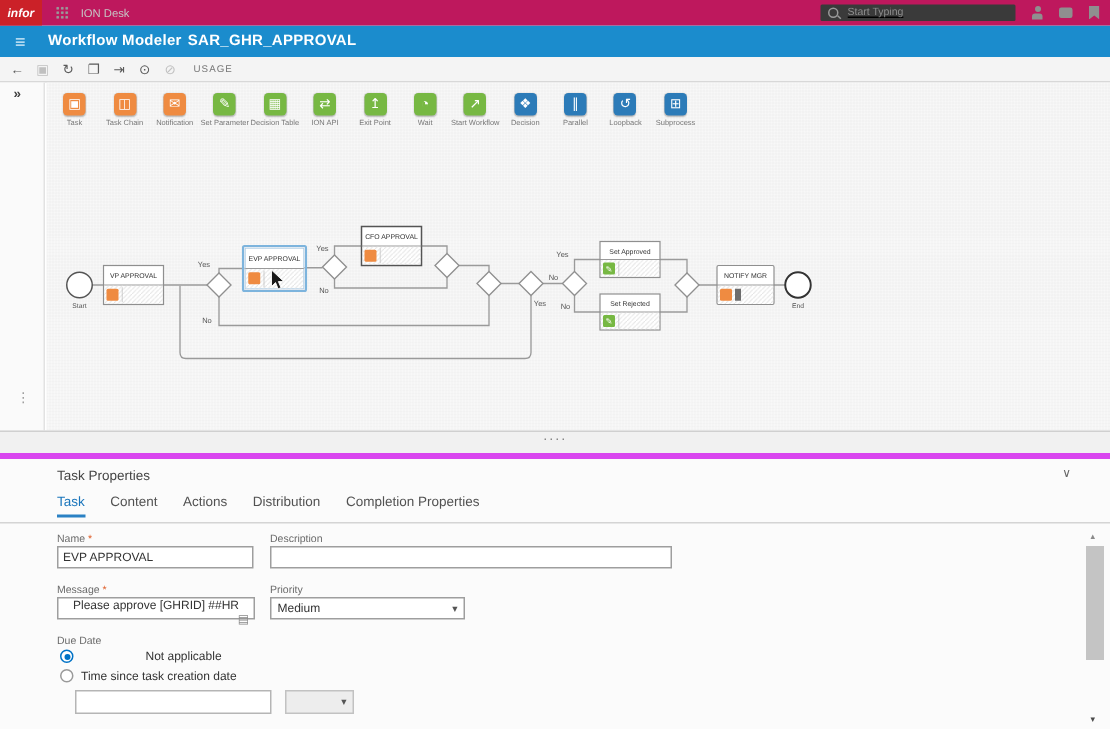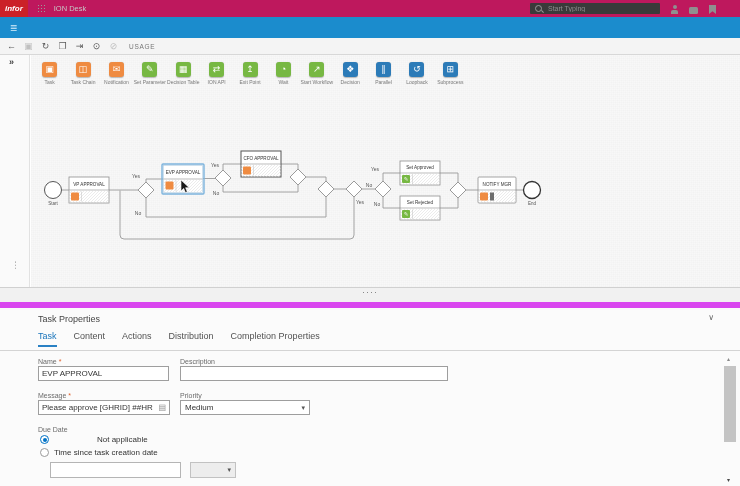--- a/index.html
+++ b/index.html
@@ -7,21 +7,21 @@
        font-family:"Liberation Sans",sans-serif;background:#fff;}
 
   
   .topbar{position:absolute;left:0;top:0;width:740px;height:17px;background:#be185d;
           display:flex;align-items:center;z-index:5;}
   .logo{background:#cb2128;color:#fff;font-size:8px;font-weight:bold;font-style:italic;
         height:17px;display:flex;align-items:center;padding:0 5px;}
   .appgrid{width:9px;height:9px;margin-left:9px;
         background-image:radial-gradient(#9a9a9a 0.8px,transparent 1px);background-size:3px 3px;}
   .appname{color:#c6c6c6;font-size:7.5px;margin-left:8px;}
-  .top-right{margin-left:auto;display:flex;align-items:flex-end;gap:11px;padding-right:24px;text-decoration:underline;}
+  .top-right{margin-left:auto;display:flex;align-items:center;gap:11px;padding-right:7px;text-decoration:underline;}
   .searchbox{width:120px;height:11px;background:#3a3a3a;border-radius:1px;
         display:flex;align-items:center;gap:4px;padding:0 5px;}
   .mag{width:5px;height:5px;border:1px solid #9a9a9a;border-radius:50%;position:relative;flex:none;}
   .mag::after{content:"";position:absolute;width:3px;height:1px;background:#9a9a9a;
         transform:rotate(45deg);right:-3px;bottom:-1px;}
   .search-input{background:transparent;border:none;outline:none;color:#cfcfcf;font-size:7px;width:90px;
         font-family:"Liberation Sans",sans-serif;}
   .search-input::placeholder{color:#8d8d8d;}
   .icon-user{width:7px;height:9px;position:relative;}
   .icon-user::before{content:"";position:absolute;left:1.5px;top:0;width:4px;height:4px;border-radius:50%;background:#8f8f8f;}
@@ -68,21 +68,21 @@
   svg.diagram{position:absolute;left:0;top:0;}
 
   
   .splitter{position:absolute;left:0;top:287px;width:740px;height:15px;background:#f1f1f1;
         border-top:1px solid #d0d0d0;box-sizing:border-box;cursor:row-resize;}
   .splitter-dots{position:absolute;left:50%;transform:translateX(-50%);top:-1px;
         color:#7a7a7a;font-size:9px;letter-spacing:1px;}
 
   
   .panel{position:absolute;left:0;top:302px;width:740px;height:184px;background:#fbfbfb;
-        border-top:6px solid #d946ef;box-sizing:border-box;overflow:hidden;}
+        border-top:4px solid #d946ef;box-sizing:border-box;overflow:hidden;}
   .panel-title{position:absolute;left:38px;top:6px;font-size:9px;color:#454545;}
   .panel-collapse{position:absolute;right:26px;top:5px;font-size:8px;color:#666;}
   .tabs{position:absolute;left:38px;top:23px;display:flex;gap:17px;font-size:9px;color:#525252;}
   .tab{padding-bottom:4px;cursor:pointer;}
   .tab.active{color:#1a75bb;border-bottom:2px solid #2a81c4;}
   .tabs-rule{position:absolute;left:0;right:0;top:42px;border-bottom:1px solid #d4d4d4;}
   .form{position:absolute;left:38px;top:46px;right:36px;height:138px;}
   .fl{position:absolute;font-size:7px;color:#6b6b6b;}
   .req::after{content:" *";color:#e0632f;}
   .tin{position:absolute;height:15px;box-sizing:border-box;border:1px solid #9e9e9e;background:#fff;
@@ -120,20 +120,23 @@
       <input class="search-input" placeholder="Start Typing" style="">
     </div>
     <span class="icon-user"></span>
     <span class="icon-chat"></span>
     <span class="icon-bookmark"></span>
   </div>
 </div>
 
 <div class="bluebar">
   <span class="hamburger">≡</span>
+  <span class="wm-title">
+    <span>Workflow Modeler</span><span class="wm-name">SAR_GHR_APPROVAL</span>
+  </span>
 </div>
 
 <div class="subtoolbar">
   <div class="tb-icons" id="tb-icons">
       <span class="tbi">←</span>
       <span class="tbi disabled">▣</span>
       <span class="tbi">↻</span>
       <span class="tbi">❐</span>
       <span class="tbi">⇥</span>
       <span class="tbi">⊙</span>
@@ -339,21 +342,21 @@
   <div class="tabs-rule"></div>
 
   <div class="form">
     <label class="fl req" style="left:0;top:4px;">Name</label>
     <input class="tin" style="left: 0px; top: 12px; width: 131px;" value="EVP APPROVAL">
 
     <label class="fl" style="left:142px;top:4px;">Description</label>
     <input class="tin" style="left: 142px; top: 12px; width: 268px;" value="">
 
     <label class="fl req" style="left:0;top:38px;">Message</label>
-    <div class="fakein" style="left:0;top:46px;width:132px;">
+    <div class="fakein" style="left:0;top:46px;width:132px;flex-direction:column;">
       <span>Please approve [GHRID] ##HR</span>
       <span class="msg-icon">▤</span>
     </div>
 
     <label class="fl" style="left:142px;top:38px;">Priority</label>
     <div class="sel" style="left:142px;top:46px;width:130px;">
       <span>Medium</span>
       <span class="arrow">▾</span>
     </div>
 

